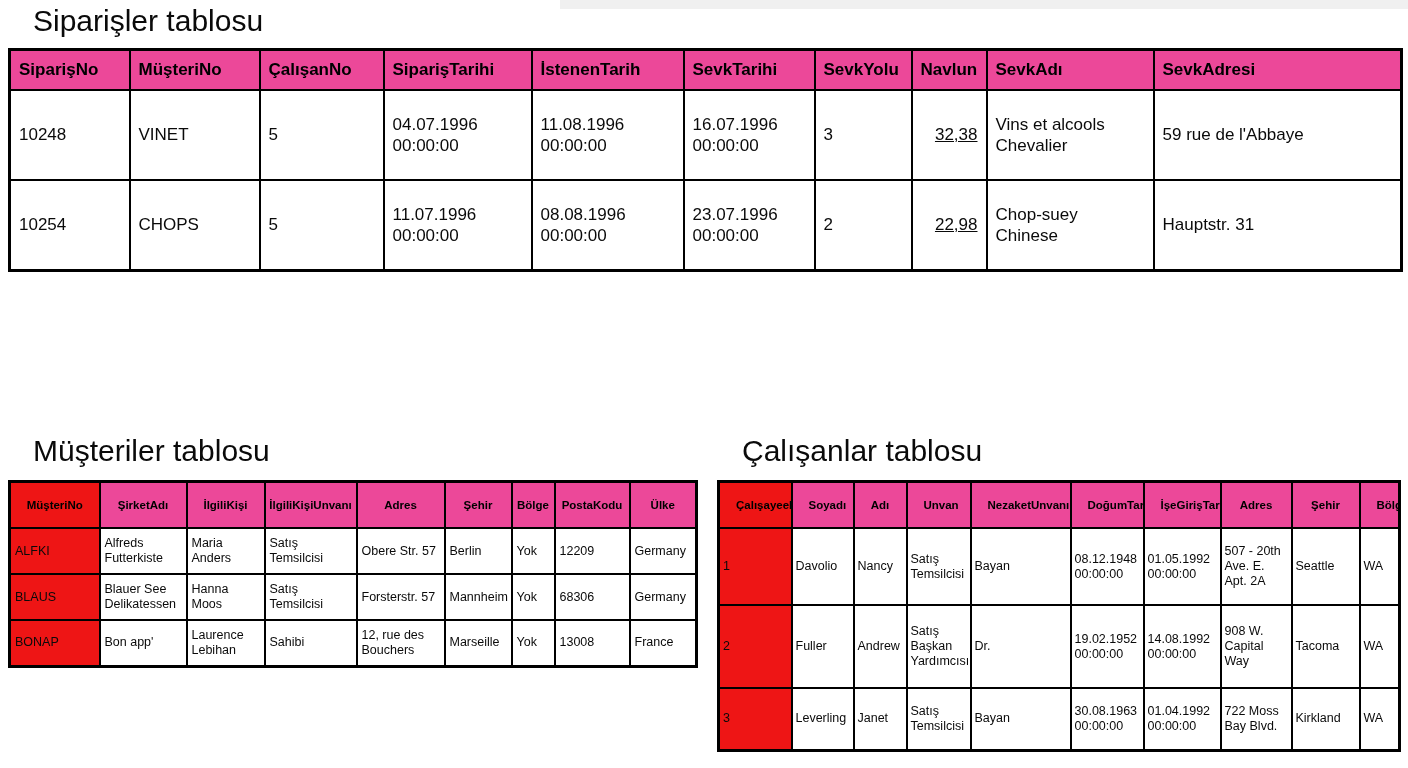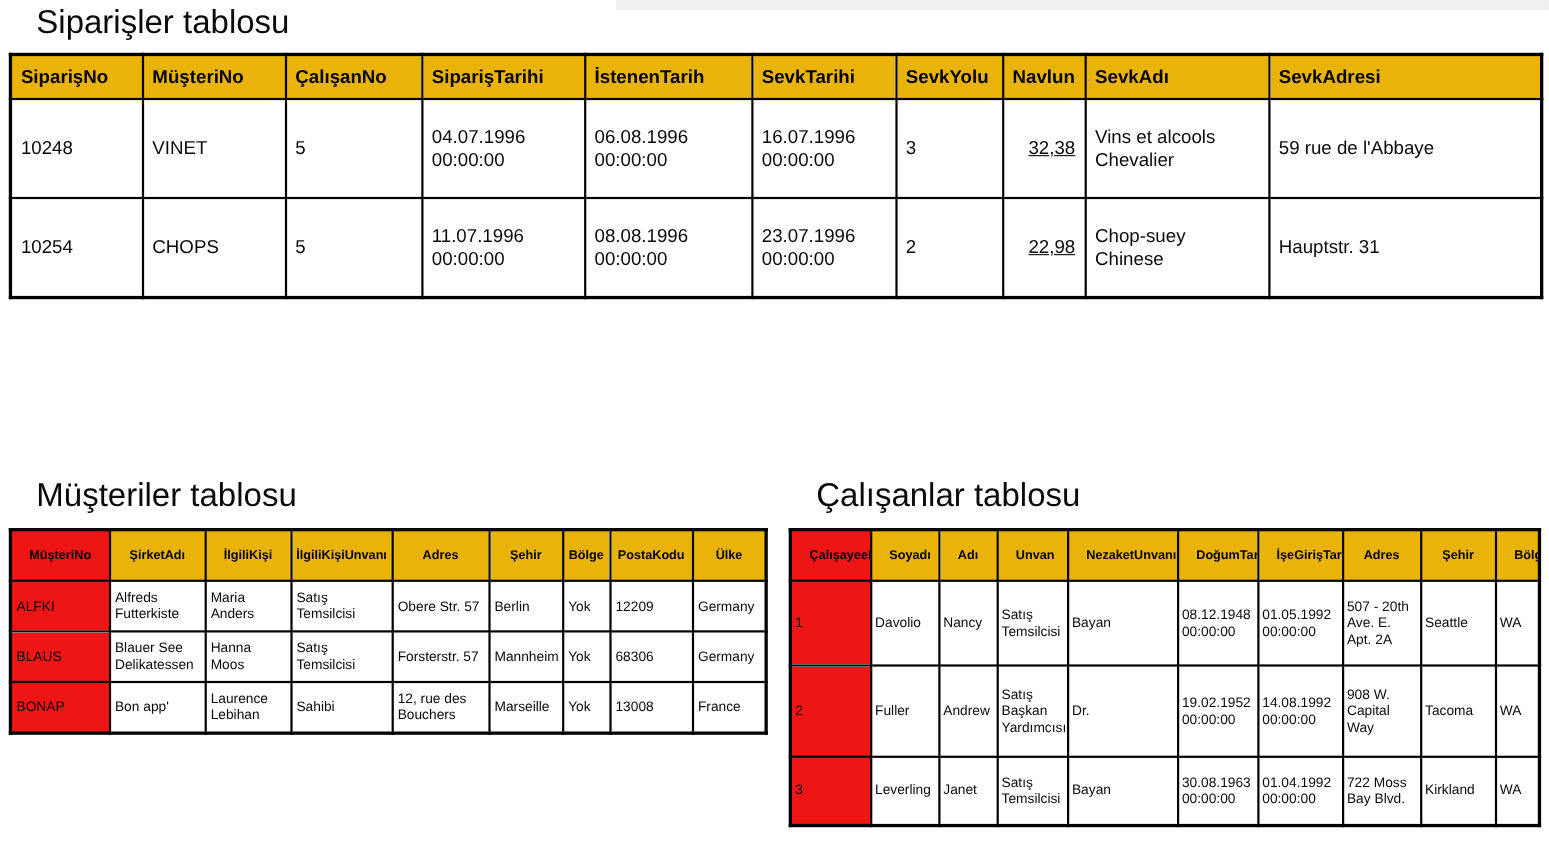--- a/index.html
+++ b/index.html
@@ -18,21 +18,21 @@
   #employees-title { left:719px; top:434px; }
 
   table.tbl {
     position:absolute; border-collapse:collapse; table-layout:fixed;
     border:3px solid #000;
   }
   table.tbl th, table.tbl td {
     border:2px solid #000; vertical-align:middle; overflow:hidden;
   }
   table.tbl th {
-    background:#eab308; font-weight:bold; color:#000;
+    background:#ec4899; font-weight:bold; color:#000;
   }
   table.tbl td { white-space:pre-line; }
 
   
   #orders { left:8px; top:48px; width:1392px; }
   #orders th {
     height:38px; font-size:17px; text-align:left;
     padding:0 8px; white-space:nowrap;
   }
   #orders td {
@@ -102,21 +102,21 @@
         <th>SevkAdresi</th>
       </tr>
     </thead>
   <tbody>
       <tr>
         <td>10248</td>
         <td>VINET</td>
         <td>5</td>
         <td>04.07.1996
 00:00:00</td>
-        <td>06.08.1996
+        <td>11.08.1996
 00:00:00</td>
         <td>16.07.1996
 00:00:00</td>
         <td>3</td>
         <td>32,38</td>
         <td>Vins et alcools
 Chevalier</td>
         <td>59 rue de l'Abbaye</td>
       </tr>
       <tr>

